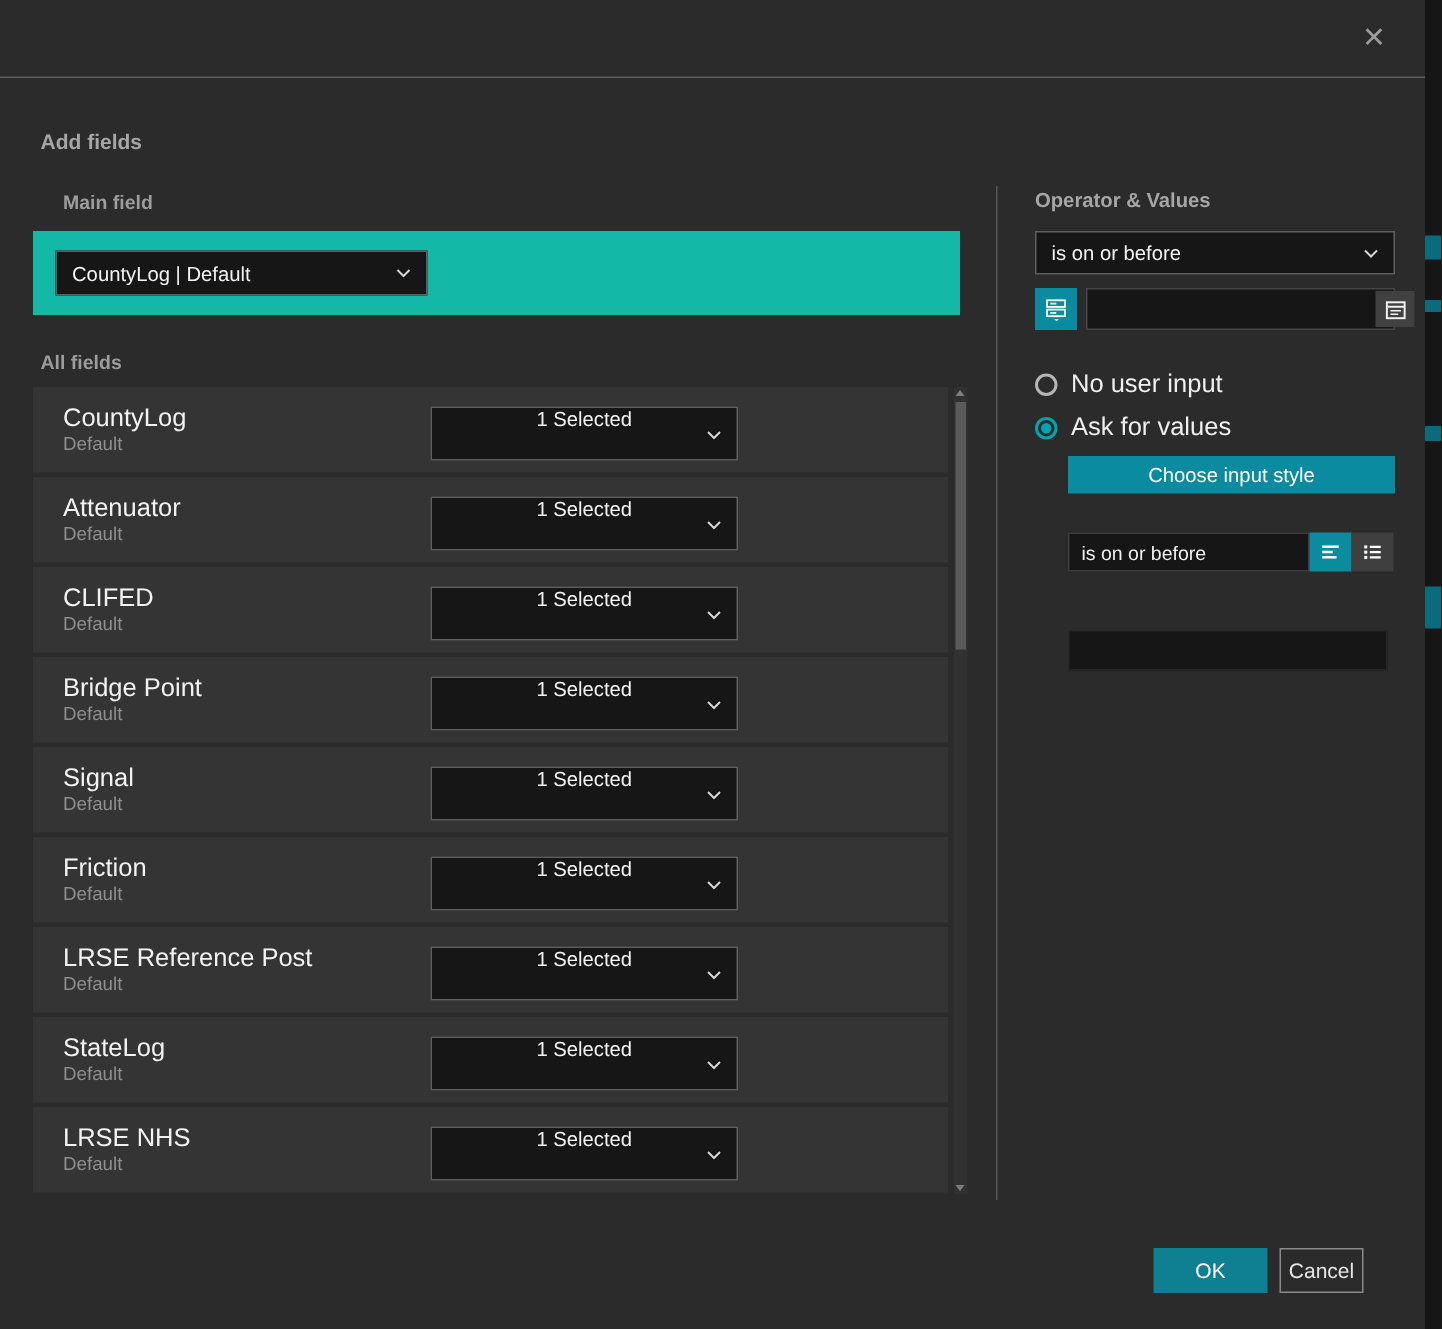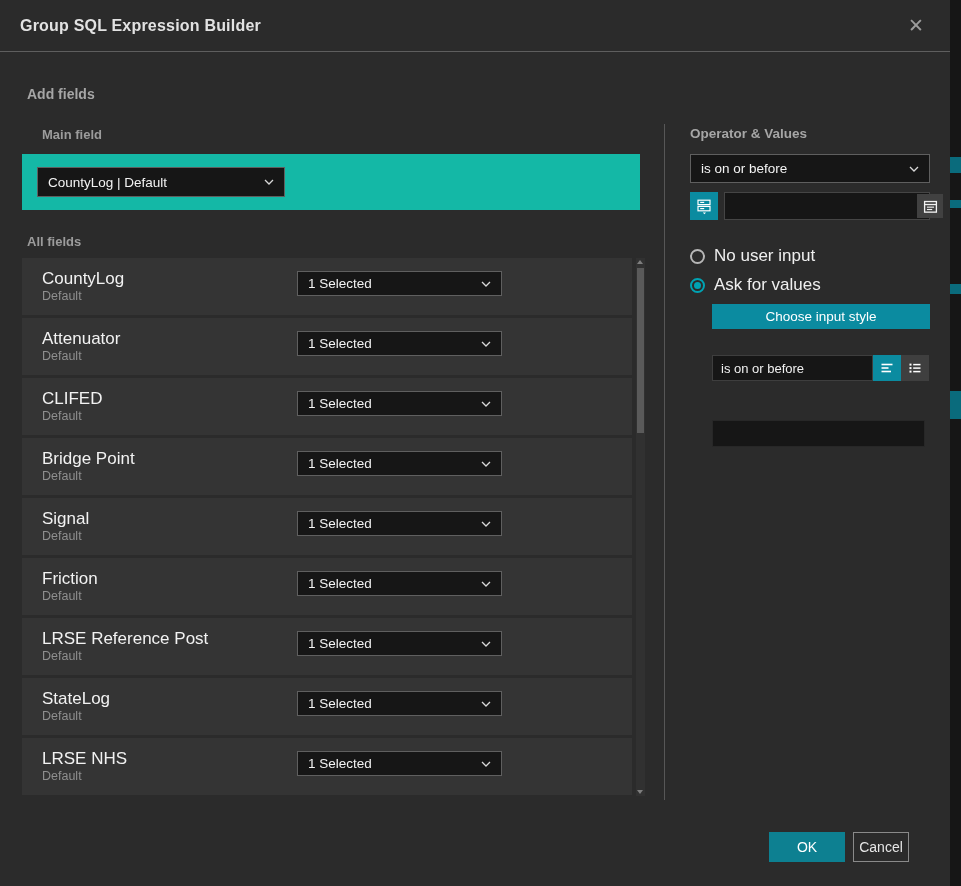--- a/index.html
+++ b/index.html
@@ -27,21 +27,21 @@
   .main-field-box { position:absolute; left:22px; top:154px; width:618px; height:56px;
                     background:#14b8a6; display:flex; align-items:center; padding-left:15px; gap:11px; }
   .mf-select-1 { width:248px; height:30px; }
   .mf-select-2 { width:207px; height:30px; gap:8px; }
 
   
   .rows { position:absolute; left:22px; top:258px; width:610px; }
   .row { position:relative; height:57px; margin-bottom:3px; background:#343434; }
   .row-name { position:absolute; left:20px; top:11px; color:#f2f2f2; font-size:17px; }
   .row-sub  { position:absolute; left:20px; top:31px; color:#8f8f8f; font-size:12.5px; }
-  .row-select { position:absolute; left:275px; top:13px; width:205px; height:25px; }
+  .row-select { position:absolute; left:265px; top:13px; width:205px; height:36px;flex-direction:column; }
 
   
   .scrollbar { position:absolute; left:636px; top:258px; width:9px; height:538px; background:#313131; }
   .sb-thumb { position:absolute; left:1px; top:10px; width:7px; height:165px; background:#5a5a5a; }
   .sb-arrow { position:absolute; left:1px; width:0; height:0; border-left:3.5px solid transparent; border-right:3.5px solid transparent; }
   .sb-up   { top:2px; border-bottom:4px solid #7e7e7e; }
   .sb-down { bottom:2px; border-top:4px solid #7e7e7e; }
 
   
   .divider { position:absolute; left:664px; top:124px; width:1px; height:676px; background:#575757; }
@@ -91,21 +91,20 @@
   .right-strip { position:absolute; left:950px; top:0; width:11px; height:886px; background:#161616; }
   .strip-frag { position:absolute; left:0; width:11px; background:#0a6b7c; }
 </style>
 </head>
 <body>
 
 <div class="screen">
   <div class="dialog">
 
     <div class="titlebar">
-      <span class="title">Group SQL Expression Builder</span>
       <span class="close-btn">✕</span>
     </div>
 
     <div class="heading" style="left:27px; top:86px;">Add fields</div>
     <div class="subheading" style="left:27px; top:127px;padding-left:15px;">Main field</div>
 
     <div class="main-field-box">
       <div class="select mf-select-1">
         <span class="sel-text">CountyLog | Default</span>
         <svg class="chev" width="10" height="6" viewBox="0 0 10 6">

